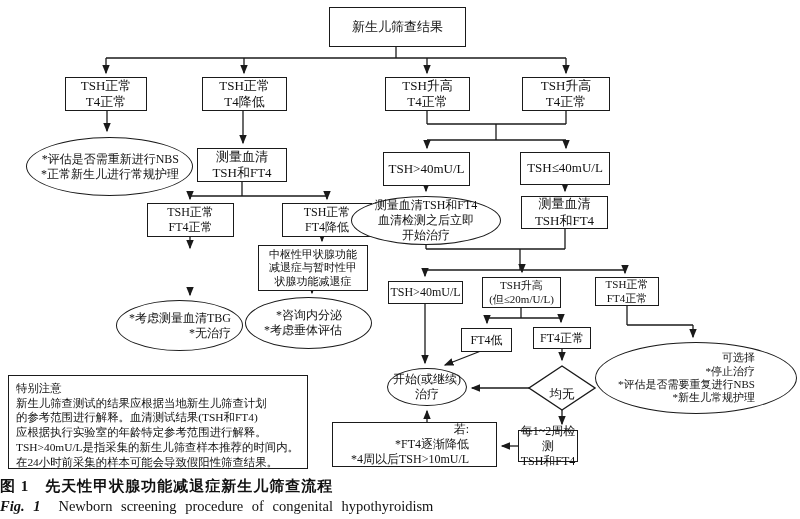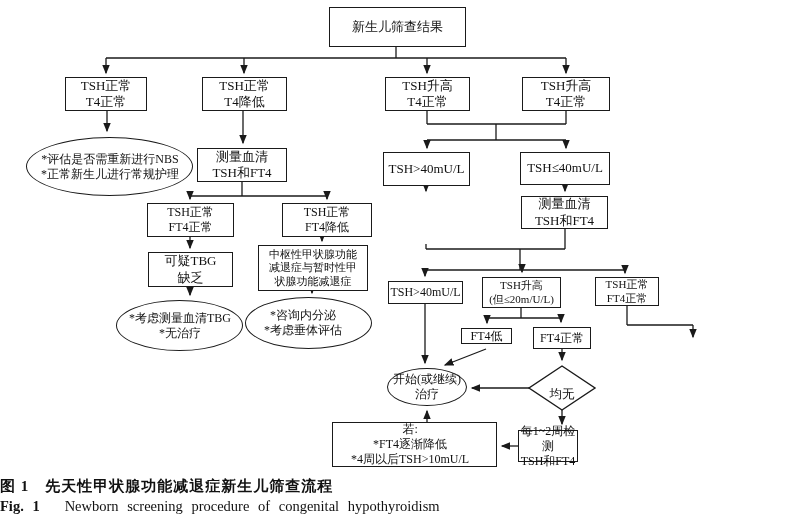--- a/index.html
+++ b/index.html
@@ -8,32 +8,32 @@
     font-family:"Liberation Serif","DejaVu Serif",serif;color:#111;
   }
   .lines{position:absolute;left:0;top:0;width:800px;height:519px;}
   .node{
     position:absolute;box-sizing:border-box;background:#fff;
     display:flex;align-items:center;justify-content:center;
     text-align:center;white-space:pre-line;line-height:1.25;font-size:13px;
   }
   .box{border:1.6px solid #1a1a1a;}
   .ellipse{border:1.4px solid #1a1a1a;border-radius:50%;}
-  .left{text-align:center;justify-content:flex-start;}
+  .left{text-align:right;justify-content:flex-start;}
   .sm{font-size:12px;}
   .xs{font-size:11px;line-height:1.22;}
   .note{
     font-size:11.4px;line-height:1.29;text-align:left;
     align-items:flex-start;justify-content:flex-start;padding:5px 7px;
   }
   .diamond-label{background:transparent;border:none;font-size:12.5px;}
   .caption{position:absolute;left:0;width:800px;}
   .cap-zh{top:477px;font-size:15px;font-weight:bold;letter-spacing:1px;}
   .cap-en{top:498px;font-size:14.5px;word-spacing:5px;}
-  .cap-en b{margin-right:25px;}
+  .cap-en b{margin-right:18px;font-style:italic;}
   .pad-l{padding-left:18px;}
 </style>
 </head>
 <body>
 
 <div class="stage">
 
   <svg class="lines" viewBox="0 0 800 519" xmlns="http://www.w3.org/2000/svg">
     <defs>
       <marker id="arr" markerWidth="9" markerHeight="8" refX="6.5" refY="3" orient="auto">
@@ -120,55 +120,66 @@
 
   <div class="node ellipse left sm" style="left:26px;top:137px;width:167px;height:59px;padding-left:14px">*评估是否需重新进行NBS
 *正常新生儿进行常规护理</div>
 
   <div class="node box" style="left:197px;top:148px;width:90px;height:34px">测量血清
 TSH和FT4</div>
   <div class="node box sm" style="left:147px;top:203px;width:87px;height:34px">TSH正常
 FT4正常</div>
   <div class="node box sm" style="left:282px;top:203px;width:90px;height:34px">TSH正常
 FT4降低</div>
-  <div class="node box" style="left:148px;top:252px;width:85px;height:35px">可疑TBG
-缺乏</div>
   <div class="node box xs" style="left:258px;top:245px;width:110px;height:46px">中枢性甲状腺功能
 减退症与暂时性甲
 状腺功能减退症</div>
   <div class="node ellipse left sm" style="left:116px;top:300px;width:127px;height:51px;padding-left:12px">*考虑测量血清TBG
 *无治疗</div>
   <div class="node ellipse left sm" style="left:245px;top:297px;width:127px;height:52px;padding-left:18px">*咨询内分泌
 *考虑垂体评估</div>
 
   <div class="node box" style="left:383px;top:152px;width:87px;height:34px">TSH&gt;40mU/L</div>
   <div class="node box" style="left:520px;top:152px;width:90px;height:33px">TSH≤40mU/L</div>
+  <div class="node ellipse sm" style="left:351px;top:196px;width:150px;height:49px">测量血清TSH和FT4
+血清检测之后立即
+开始治疗</div>
   <div class="node box" style="left:521px;top:196px;width:87px;height:33px">测量血清
 TSH和FT4</div>
 
   <div class="node box sm" style="left:388px;top:281px;width:75px;height:23px">TSH&gt;40mU/L</div>
   <div class="node box xs" style="left:482px;top:277px;width:79px;height:31px">TSH升高
 (但≤20m/U/L)</div>
   <div class="node box xs" style="left:595px;top:277px;width:64px;height:29px">TSH正常
 FT4正常</div>
 
-  <div class="node box sm" style="left:461px;top:328px;width:51px;height:16px">FT4低</div>
+  <div class="node box sm" style="left:461px;top:328px;width:51px;height:24px">FT4低</div>
   <div class="node box sm" style="left:533px;top:327px;width:58px;height:22px">FT4正常</div>
 
   <div class="node ellipse sm" style="left:387px;top:368px;width:80px;height:38px">开始(或继续)
 治疗</div>
 
   <div class="node diamond-label" style="left:529px;top:373px;width:66px;height:44px">均无</div>
 
+  <div class="node ellipse left xs" style="left:595px;top:342px;width:202px;height:72px;padding-left:22px">可选择
+*停止治疗
+*评估是否需要重复进行NBS
+*新生儿常规护理</div>
 
   <div class="node box left sm pad-l" style="left:332px;top:422px;width:165px;height:45px">若:
 *FT4逐渐降低
 *4周以后TSH&gt;10mU/L</div>
   <div class="node box sm" style="left:518px;top:430px;width:60px;height:32px">每1~2周检测
 TSH和FT4</div>
 
+  <div class="node box note" style="left:8px;top:375px;width:300px;height:94px">特别注意
+新生儿筛查测试的结果应根据当地新生儿筛查计划
+的参考范围进行解释。血清测试结果(TSH和FT4)
+应根据执行实验室的年龄特定参考范围进行解释。
+TSH&gt;40mU/L是指采集的新生儿筛查样本推荐的时间内。
+在24小时前采集的样本可能会导致假阳性筛查结果。</div>
 
   <div class="caption cap-zh">图 1　先天性甲状腺功能减退症新生儿筛查流程</div>
   <div class="caption cap-en">
     <b>Fig. 1</b><span>Newborn screening procedure of congenital hypothyroidism</span>
   </div>
 
 </div>
 
 </body></html>

